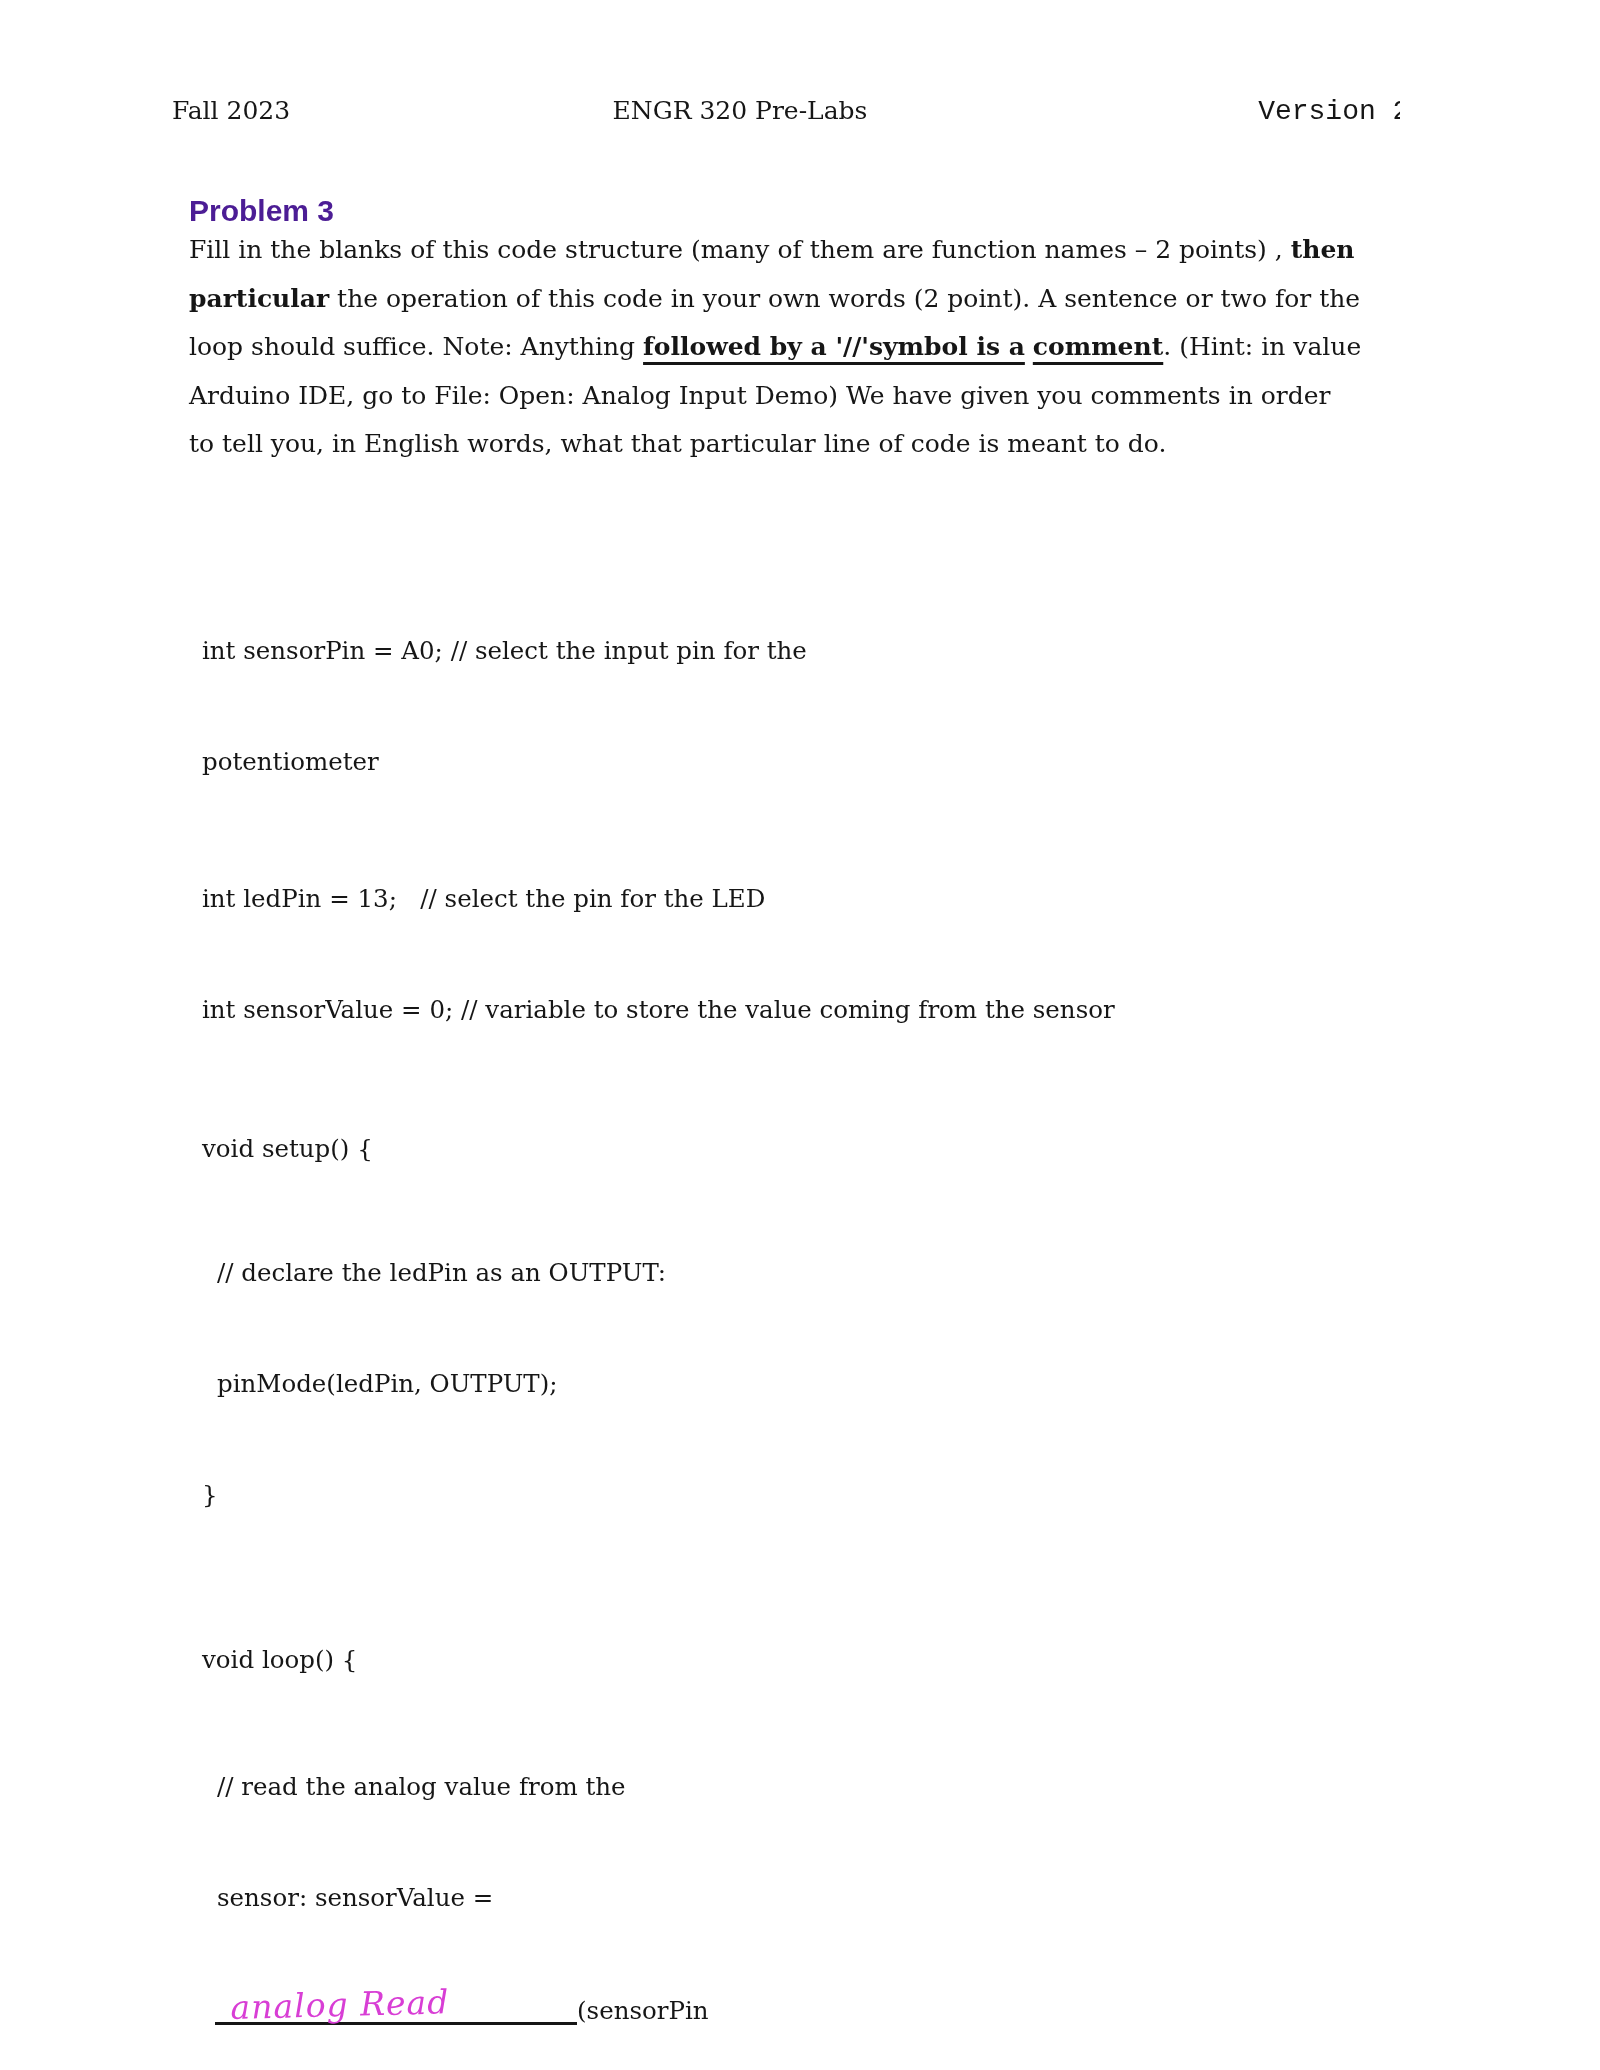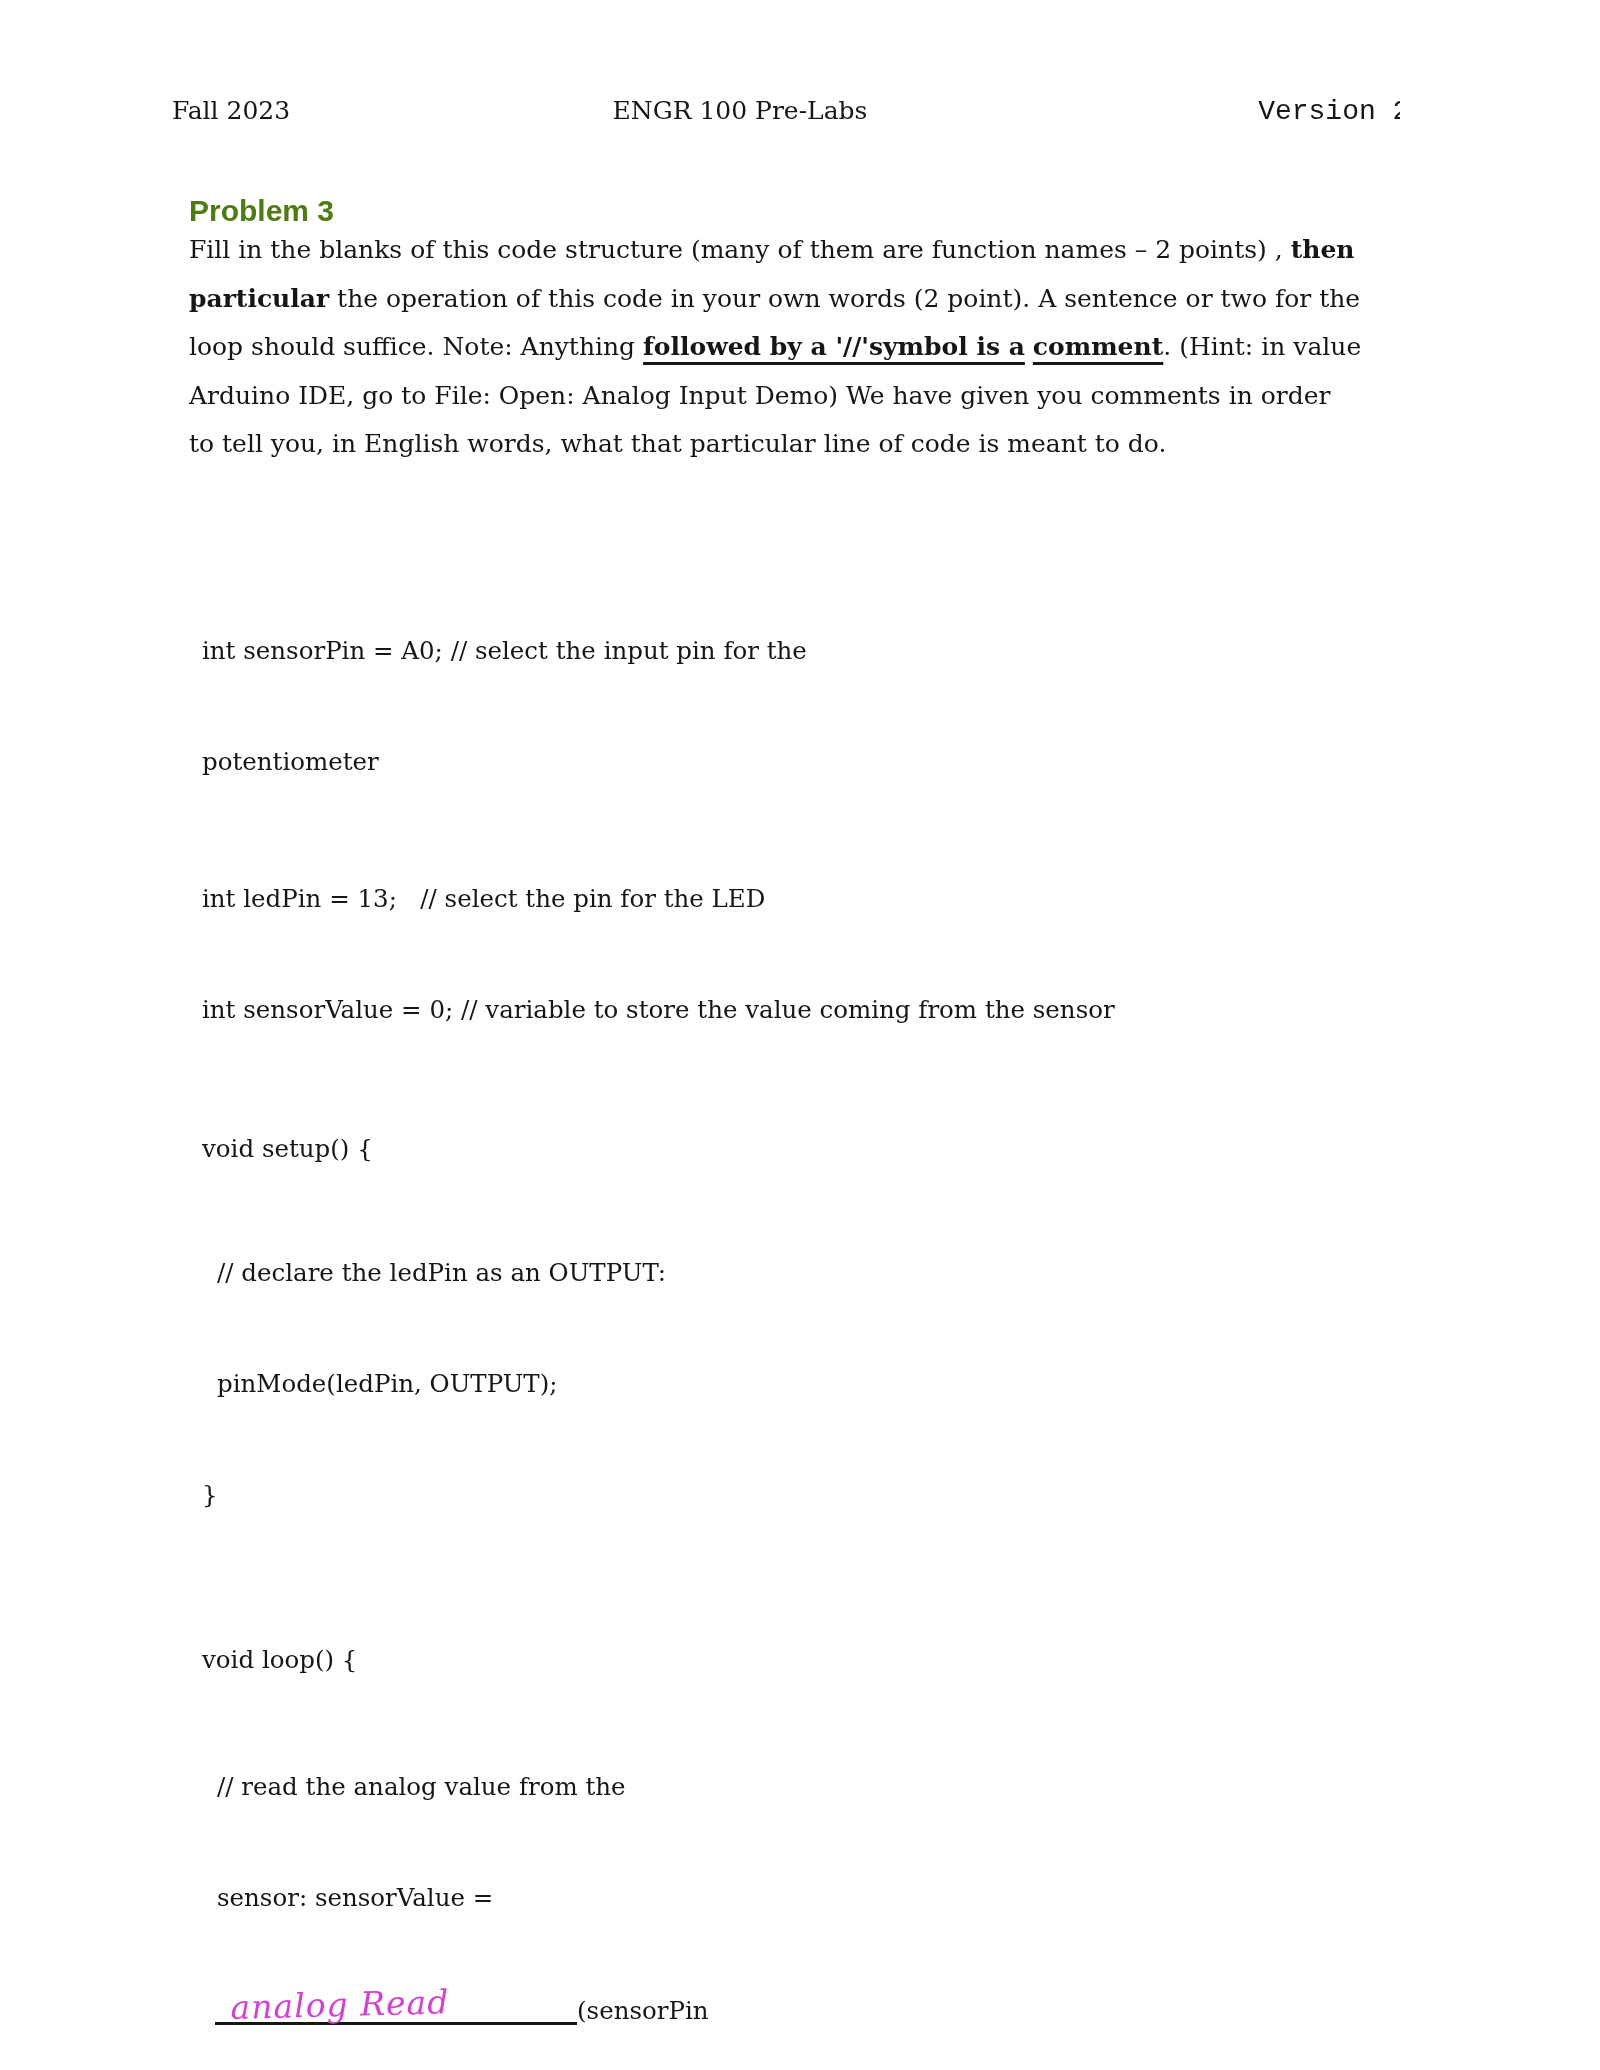--- a/index.html
+++ b/index.html
@@ -13,21 +13,21 @@
   .hdr-left{position:absolute;left:172px;top:0;}
   .hdr-center{position:absolute;left:740px;top:0;transform:translateX(-50%);white-space:nowrap;}
   .hdr-right{
     position:absolute;right:157px;top:0;
     font-family:Liberation Mono, monospace;font-size:28px;
   }
   
   .h-problem{
     position:absolute;left:189px;top:194px;
     font-family:"Liberation Sans","DejaVu Sans",sans-serif;
-    font-weight:bold;font-size:30px;color:#4d7c0f;
+    font-weight:bold;font-size:30px;color:#4c1d95;
   }
   .intro{
     position:absolute;left:189px;top:226px;width:1350px;
     font-size:25px;line-height:48.5px;
   }
   .b{font-weight:bold;}
   .bu{
     font-weight:bold;
     text-decoration-line:underline;
     text-decoration-thickness:3px;
@@ -52,21 +52,21 @@
   }
   .hw1{left:16px;bottom:-4px;font-size:33px;transform:rotate(-1.5deg);transform-origin:left bottom;}
 </style>
 </head>
 <body>
 
 <div class="page">
 
   <div class="hdr">
     <span class="hdr-left">Fall 2023</span>
-    <span class="hdr-center">ENGR 100 Pre-Labs</span>
+    <span class="hdr-center">ENGR 320 Pre-Labs</span>
     <span class="hdr-right">Version 2.0</span>
   </div>
 
   <div class="h-problem">Problem 3</div>
 
   <div class="intro"><span>Fill in the blanks of this code structure (many of them are function names – 2 points) , </span><span class="b">then</span><br>
     <span class="b">particular</span><span> the operation of this code in your own words (2 point). A sentence or two for the</span><br>
     <span>loop should suffice. Note: Anything </span><span class="bu">followed by a '//'symbol is a</span>
     <span class="bu">comment</span><span>. (Hint: in value</span><br>
     <span>Arduino IDE, go to File: Open: Analog Input Demo) We have given you comments in order</span><br>

